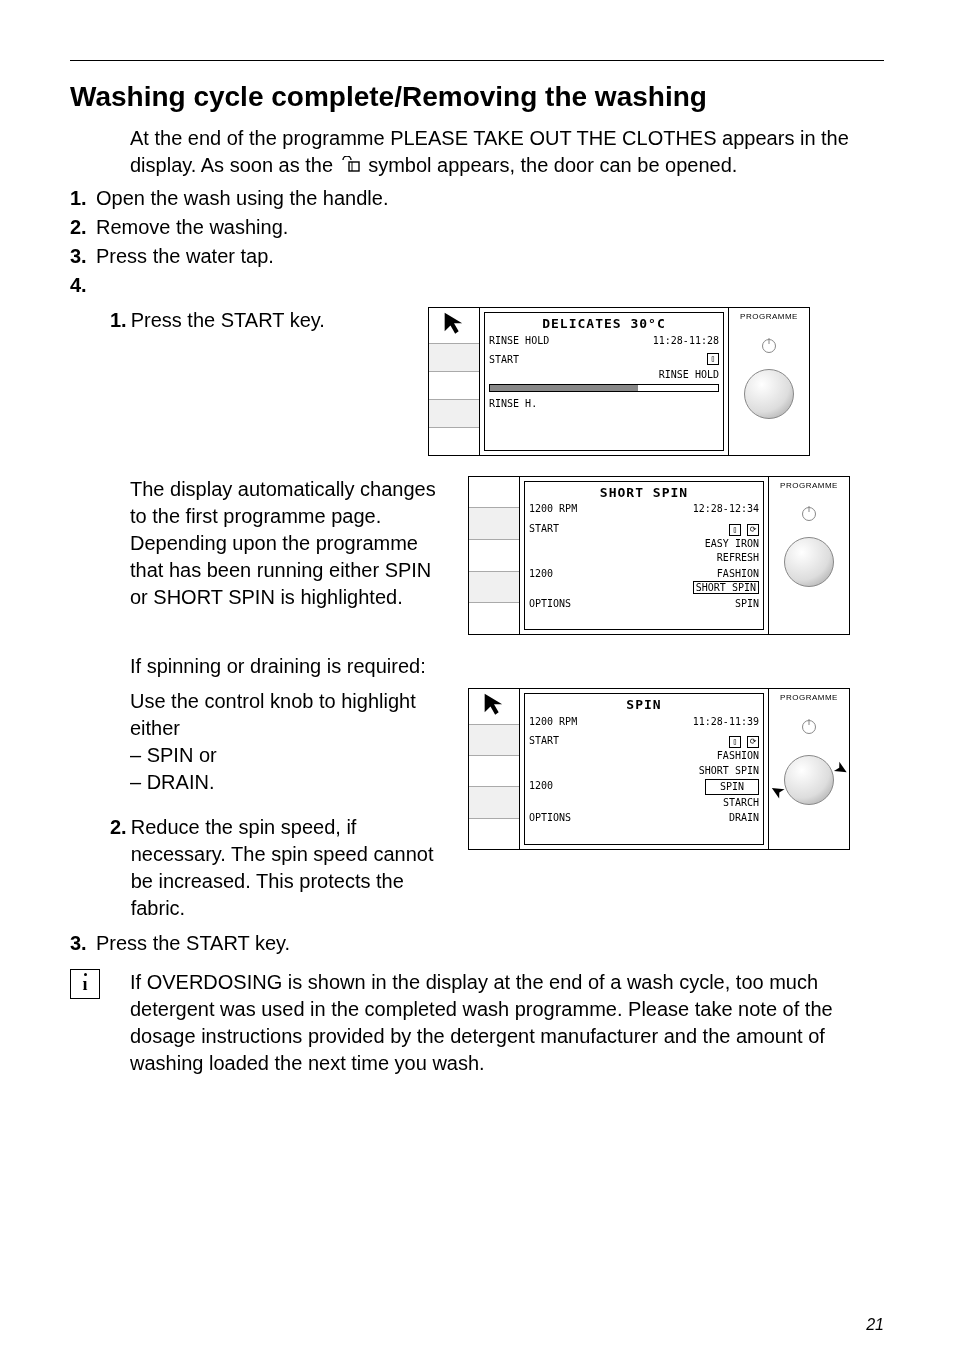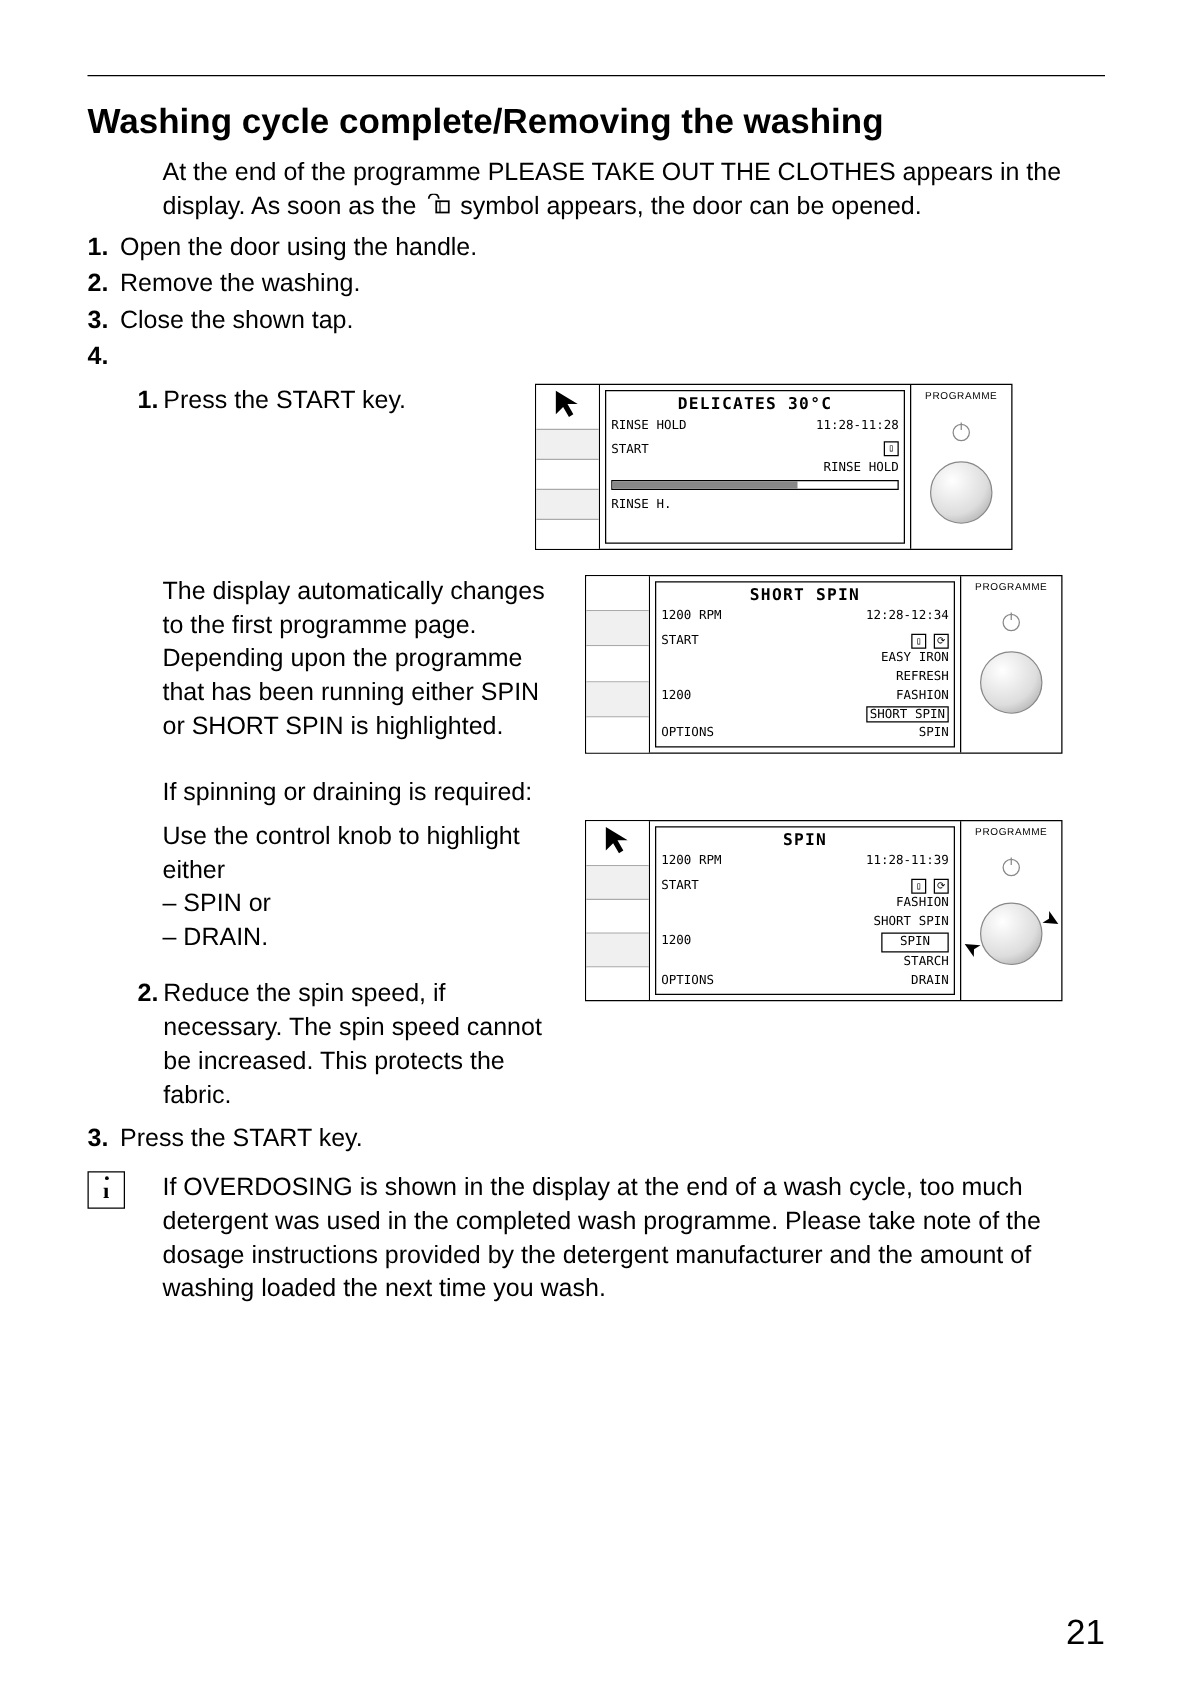--- a/index.html
+++ b/index.html
@@ -93,21 +93,21 @@
   .cursor-arrow svg { width:28px;height:28px;}
   .lcd {
     flex: 1;
     padding: 0;
     font-size: 11px;
     color:#000;
   }
   .lcd-inner{
     border:1px solid #000;
     margin:4px;
-    padding:2px 4px 2px 4px;
+    padding:2px 4px 18px 4px;
   }
   .lcd-title{
     text-align:center;
     font-size:13px;
     font-weight:700;
     letter-spacing:1px;
   }
   .lcd-row{
     display:flex;
     justify-content:space-between;
@@ -185,22 +185,23 @@
   }
   .note-icon .dot{
     position:absolute; top:3px; width:3px;height:3px;border-radius:50%;background:#000;
   }
   .note-icon .stem{
     font-size:18px; line-height:1;
   }
   .pagenum{
     position:absolute;
     right:70px;
-    bottom:30px;
-    font-size:28px;
+    bottom:18px;
+    font-size:16px;
+    font-style:italic;
   }
   .mini-icon{
     display:inline-block;
     border:1px solid #000;
     width:10px;height:10px;
     font-size:8px;
     line-height:10px;
     text-align:center;
   }
 </style>
@@ -221,29 +222,29 @@
         <rect x="10" y="6" width="10" height="9" fill="none" stroke="#000" stroke-width="1.4"></rect>
         <line x1="13" y1="6" x2="13" y2="15" stroke="#000" stroke-width="1"></line>
       </svg>
     </span>
     symbol appears, the door can be opened.
   </div>
 
   <ol class="steps body indent-step">
     <li>
         <span class="num">1.</span>
-        <span>Open the door using the handle.</span>
+        <span>Open the wash using the handle.</span>
       </li>
     <li>
         <span class="num">2.</span>
         <span>Remove the washing.</span>
       </li>
     <li>
         <span class="num">3.</span>
-        <span>Close the shown tap.</span>
+        <span>Press the water tap.</span>
       </li>
     <li>
         <span class="num">4.</span>
       </li>
   </ol>
 
 
   <div class="row body">
     <div class="indent-step" style="flex:0 0 300px;">
       <div style="display:flex;gap:4px;">

